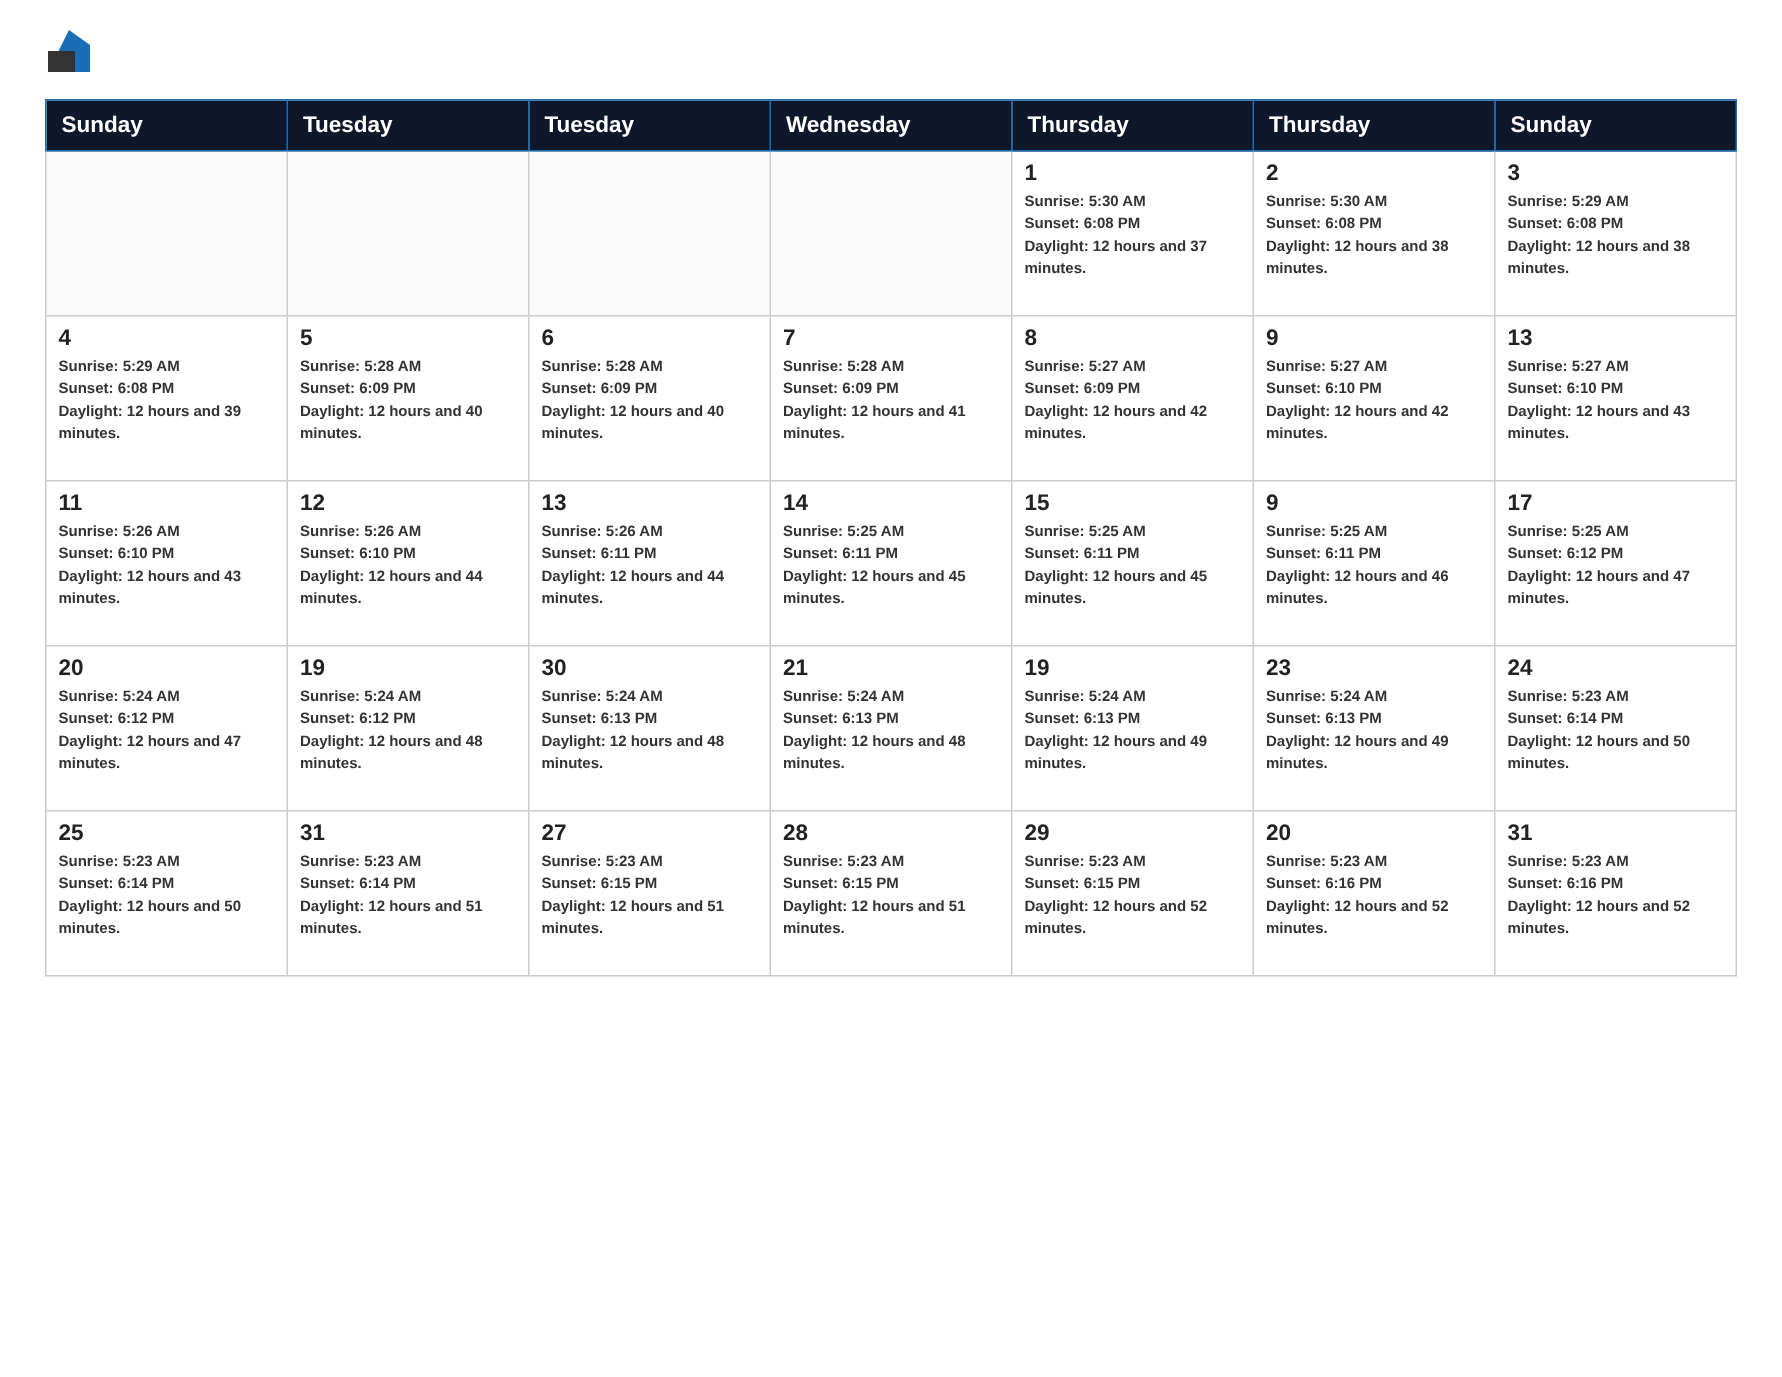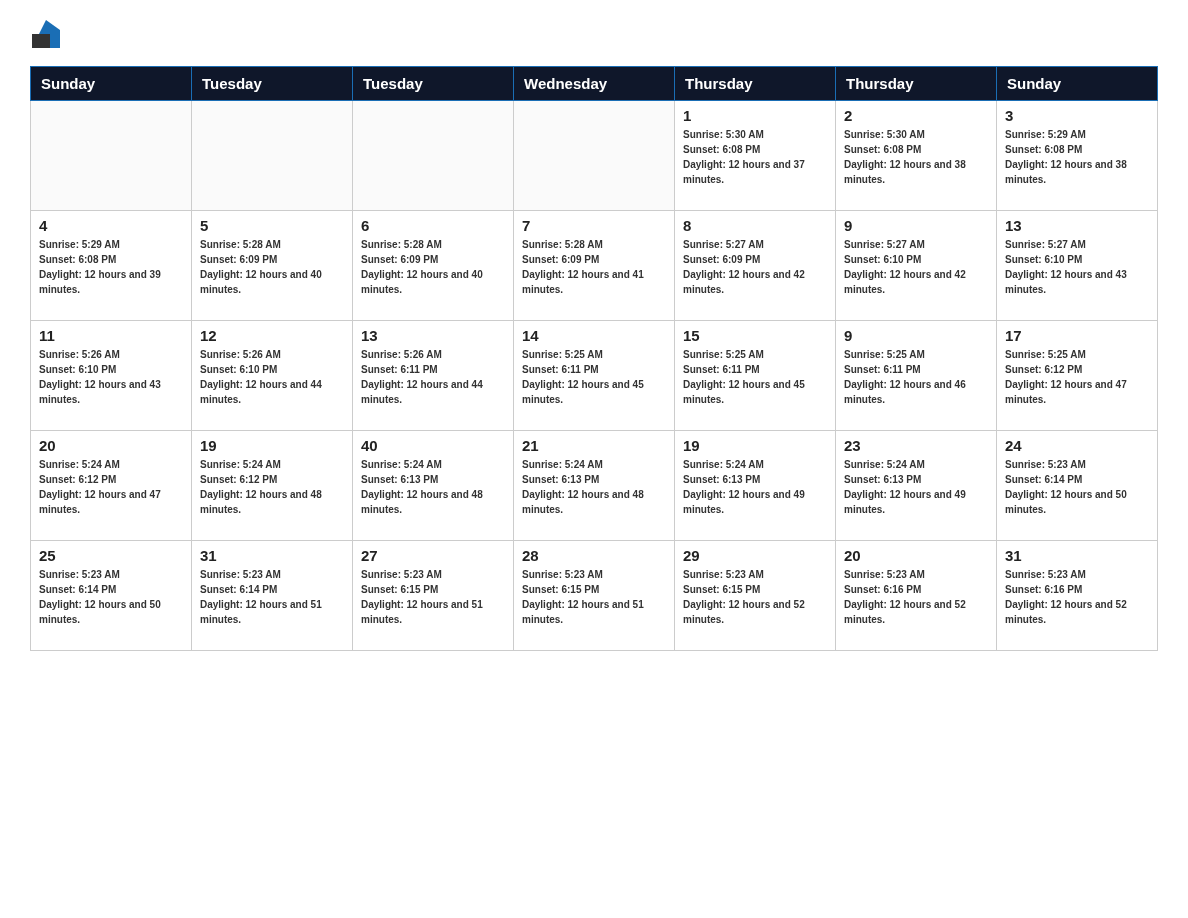--- a/index.html
+++ b/index.html
@@ -203,21 +203,21 @@
       <tr class="week-row">
         <td>
           <span class="day-number">20</span>
           <div class="day-info">Sunrise: 5:24 AM<br>Sunset: 6:12 PM<br>Daylight: 12 hours and 47 minutes.</div>
         </td>
         <td>
           <span class="day-number">19</span>
           <div class="day-info">Sunrise: 5:24 AM<br>Sunset: 6:12 PM<br>Daylight: 12 hours and 48 minutes.</div>
         </td>
         <td>
-          <span class="day-number">40</span>
+          <span class="day-number">30</span>
           <div class="day-info">Sunrise: 5:24 AM<br>Sunset: 6:13 PM<br>Daylight: 12 hours and 48 minutes.</div>
         </td>
         <td>
           <span class="day-number">21</span>
           <div class="day-info">Sunrise: 5:24 AM<br>Sunset: 6:13 PM<br>Daylight: 12 hours and 48 minutes.</div>
         </td>
         <td>
           <span class="day-number">19</span>
           <div class="day-info">Sunrise: 5:24 AM<br>Sunset: 6:13 PM<br>Daylight: 12 hours and 49 minutes.</div>
         </td>

